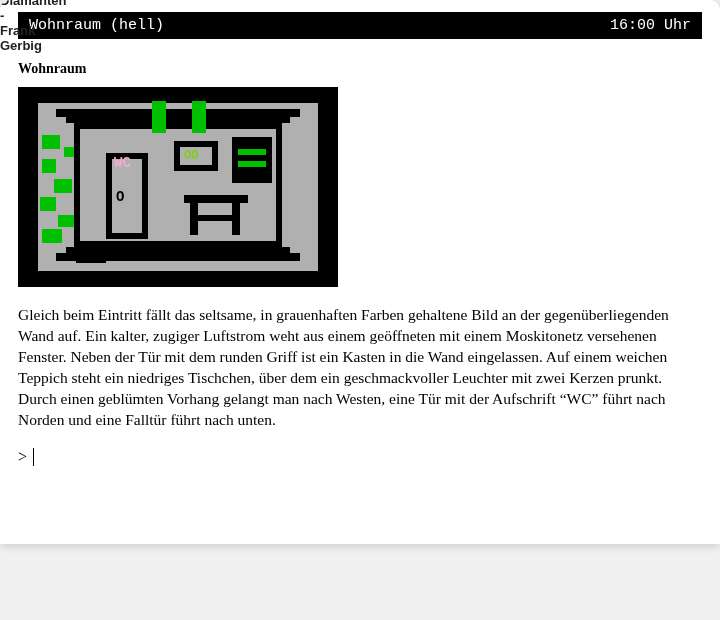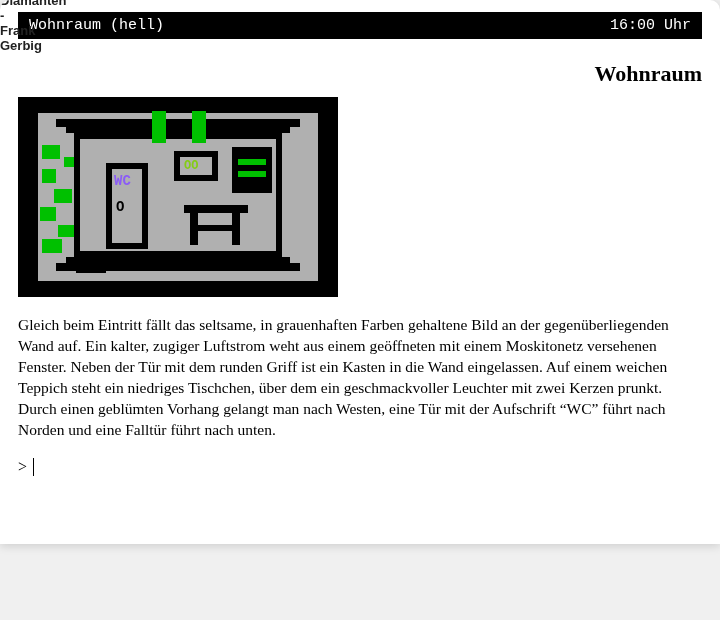--- a/index.html
+++ b/index.html
@@ -71,40 +71,39 @@
     background:#000;color:#fff;
     font-size:15px;
     padding:4px 10px;
     display:flex;
     justify-content:space-between;
     border:1px solid #000;
   }
   .room-title{
     font-family:Georgia,"Times New Roman",serif;
     font-weight:700;
-    font-size:22px;
+    font-size:14px;
     margin:22px 0 10px 0;
-    text-align:right;
   }
   .scene{
     width:320px;height:200px;
     background:#000;
     position:relative;
     display:block;
     margin:8px 0 18px 0;
   }
   .scene *{position:absolute;}
   .room-wall{background:#b0b0b0;left:20px;top:16px;right:20px;bottom:16px;}
   .ceiling-a{left:38px;top:22px;width:244px;height:8px;background:#000;}
   .ceiling-b{left:48px;top:30px;width:224px;height:6px;background:#000;}
   .inner{left:56px;top:36px;width:208px;height:124px;border:6px solid #000;background:#b0b0b0;box-sizing:border-box;}
   .floor-a{left:48px;top:160px;width:224px;height:6px;background:#000;}
   .floor-b{left:38px;top:166px;width:244px;height:8px;background:#000;}
   .door{left:88px;top:66px;width:42px;height:86px;border:6px solid #000;box-sizing:border-box;background:#b0b0b0;}
-  .door-label{left:96px;top:76px;font:700 14px "Courier New",monospace;color:#8b5cf6;}
+  .door-label{left:96px;top:68px;font:700 14px "Courier New",monospace;color:#f9a8d4;}
   .door-knob{left:98px;top:102px;font:700 14px "Courier New",monospace;color:#000;}
   .candle1{left:134px;top:14px;width:14px;height:32px;background:#00c000;}
   .candle2{left:174px;top:14px;width:14px;height:32px;background:#00c000;}
   .ctop1{left:134px;top:6px;width:14px;height:6px;background:#000;}
   .ctop2{left:174px;top:6px;width:14px;height:6px;background:#000;}
   .picture{left:156px;top:54px;width:44px;height:30px;border:6px solid #000;box-sizing:border-box;background:#b0b0b0;}
   .pic-dots{left:166px;top:62px;font:700 12px "Courier New",monospace;color:#84cc16;}
   .windowbox{left:214px;top:50px;width:40px;height:46px;background:#000;}
   .windowslit1{left:220px;top:62px;width:28px;height:6px;background:#00c000;}
   .windowslit2{left:220px;top:74px;width:28px;height:6px;background:#00c000;}

